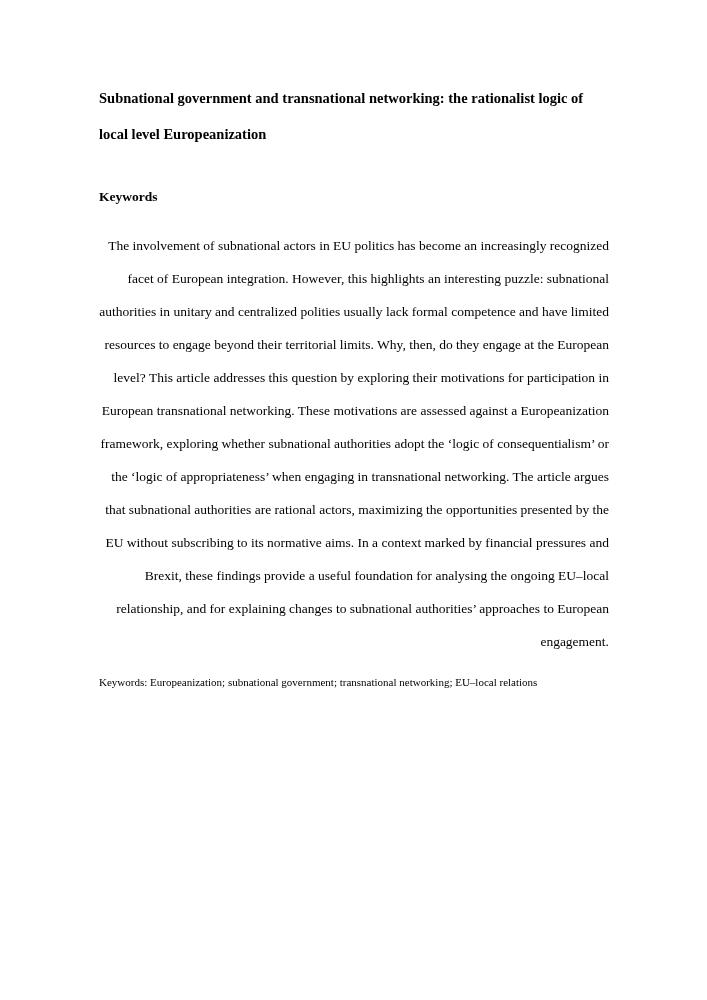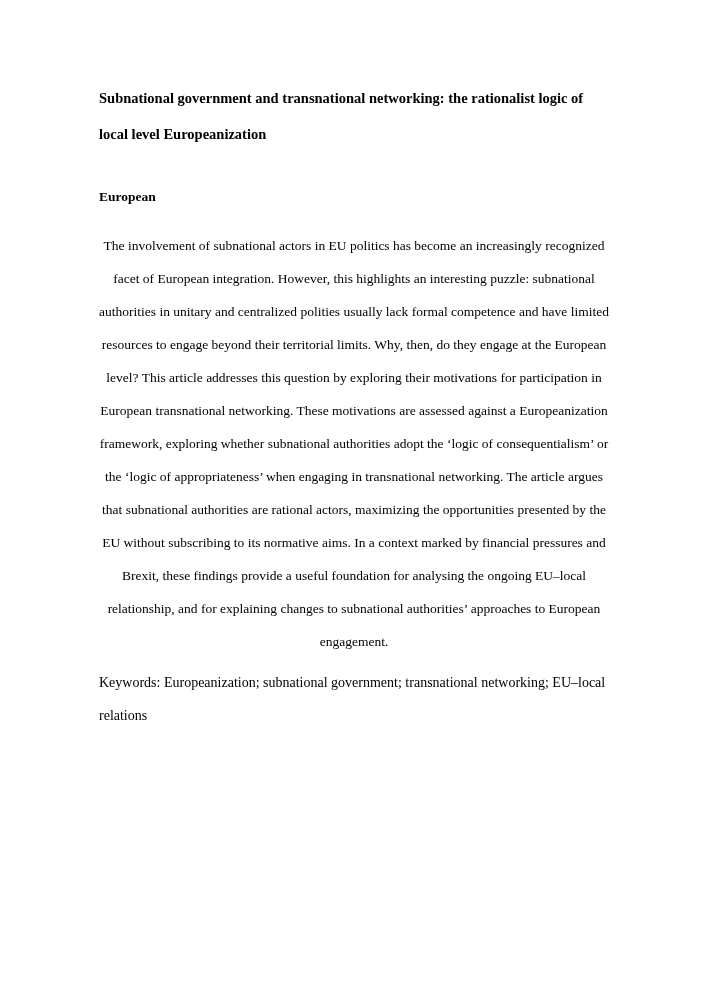--- a/index.html
+++ b/index.html
@@ -33,37 +33,37 @@
     font-weight: bold;
     line-height: 33px;
     margin: 28px 0 16px 0;
   }
   .body-paragraph {
     font-size: 13.5px;
     font-weight: normal;
     line-height: 33px;
     margin: 0 0 8px 0;
     max-width: 510px;
-    text-align: center;
+    text-align: right;
   }
   .keywords-paragraph {
-    font-size: 14px;
+    font-size: 11px;
     line-height: 33px;
     margin: 6px 0 0 0;
     max-width: 510px;
   }
 </style>
 </head>
 <body>
 
 <div class="page">
 
   <h1 class="paper-title">Subnational government and transnational networking: the rationalist logic of local level Europeanization</h1>
 
-  <h2 class="section-heading">European</h2>
+  <h2 class="section-heading">Keywords</h2>
 
   <p class="body-paragraph">The involvement of subnational actors in EU politics has become an increasingly recognized facet of European integration. However, this highlights an interesting puzzle: subnational authorities in unitary and centralized polities usually lack formal competence and have limited resources to engage beyond their territorial limits. Why, then, do they engage at the European level? This article addresses this question by exploring their motivations for participation in European transnational networking. These motivations are assessed against a Europeanization framework, exploring whether subnational authorities adopt the ‘logic of consequentialism’ or the ‘logic of appropriateness’ when engaging in transnational networking. The article argues that subnational authorities are rational actors, maximizing the opportunities presented by the EU without subscribing to its normative aims. In a context marked by financial pressures and Brexit, these findings provide a useful foundation for analysing the ongoing EU–local relationship, and for explaining changes to subnational authorities’ approaches to European engagement.</p>
 
   <p class="keywords-paragraph">Keywords: Europeanization; subnational government; transnational networking; EU–local relations</p>
 
 
 
 </div>
 
 </body></html>

